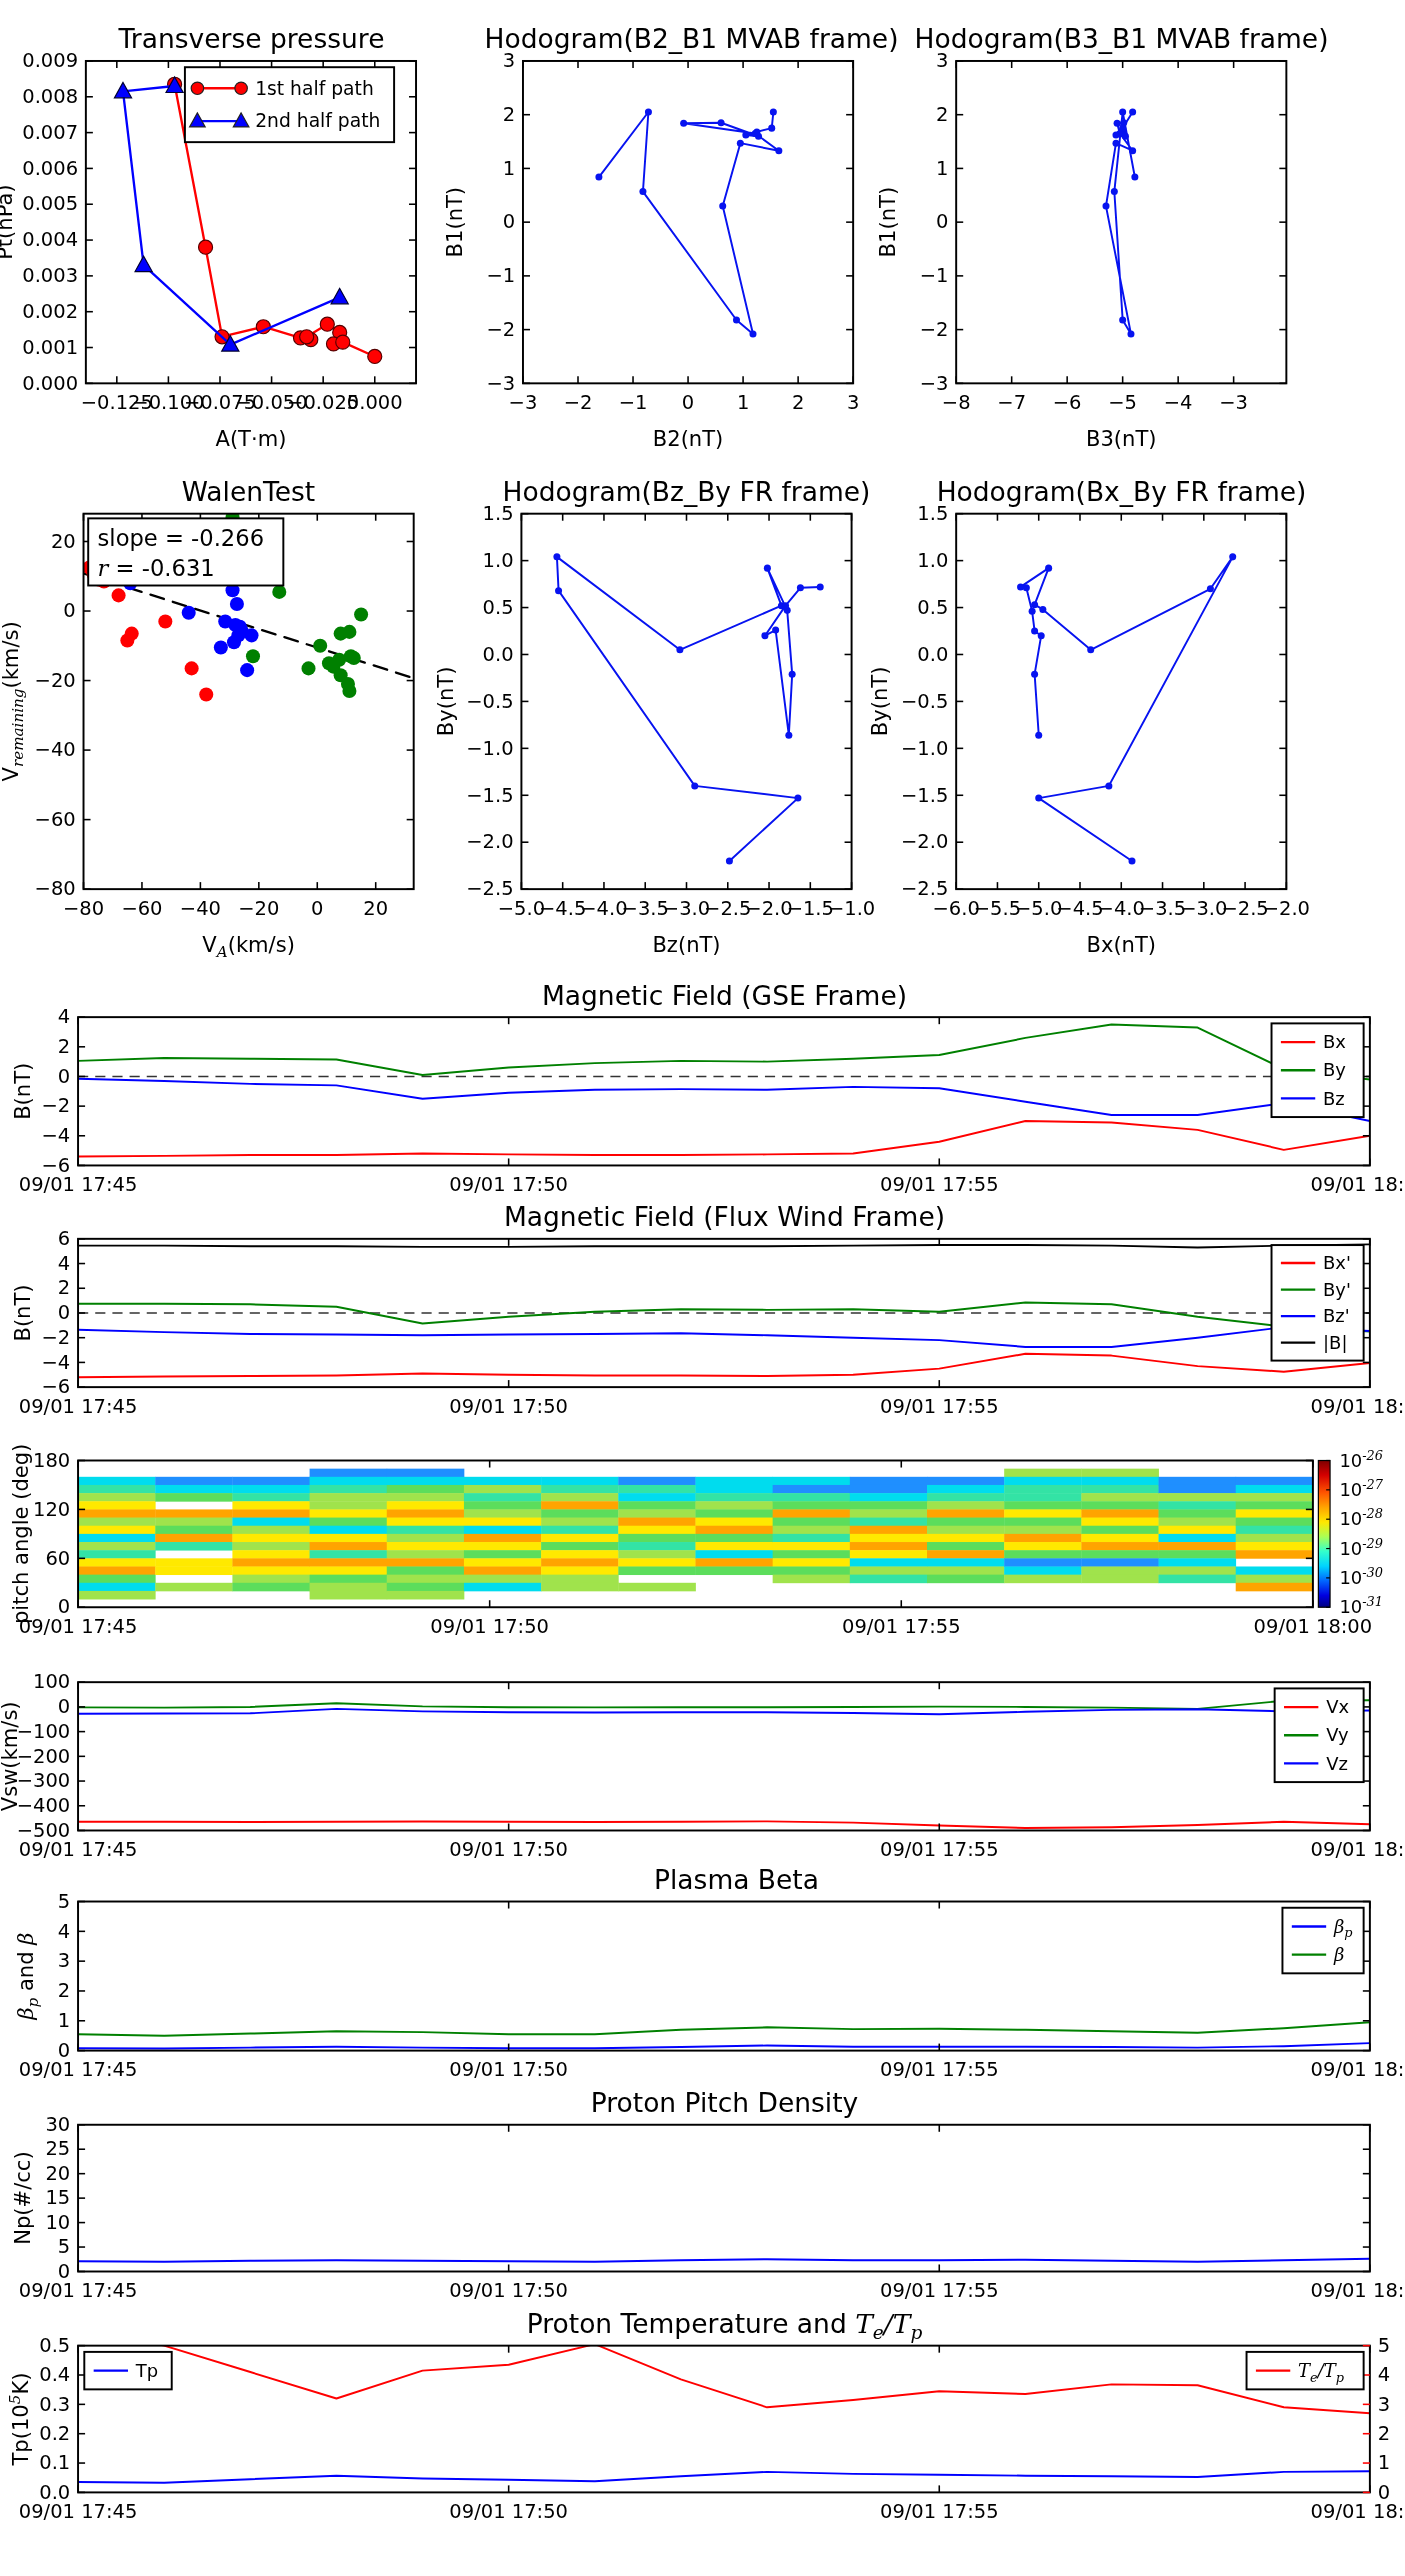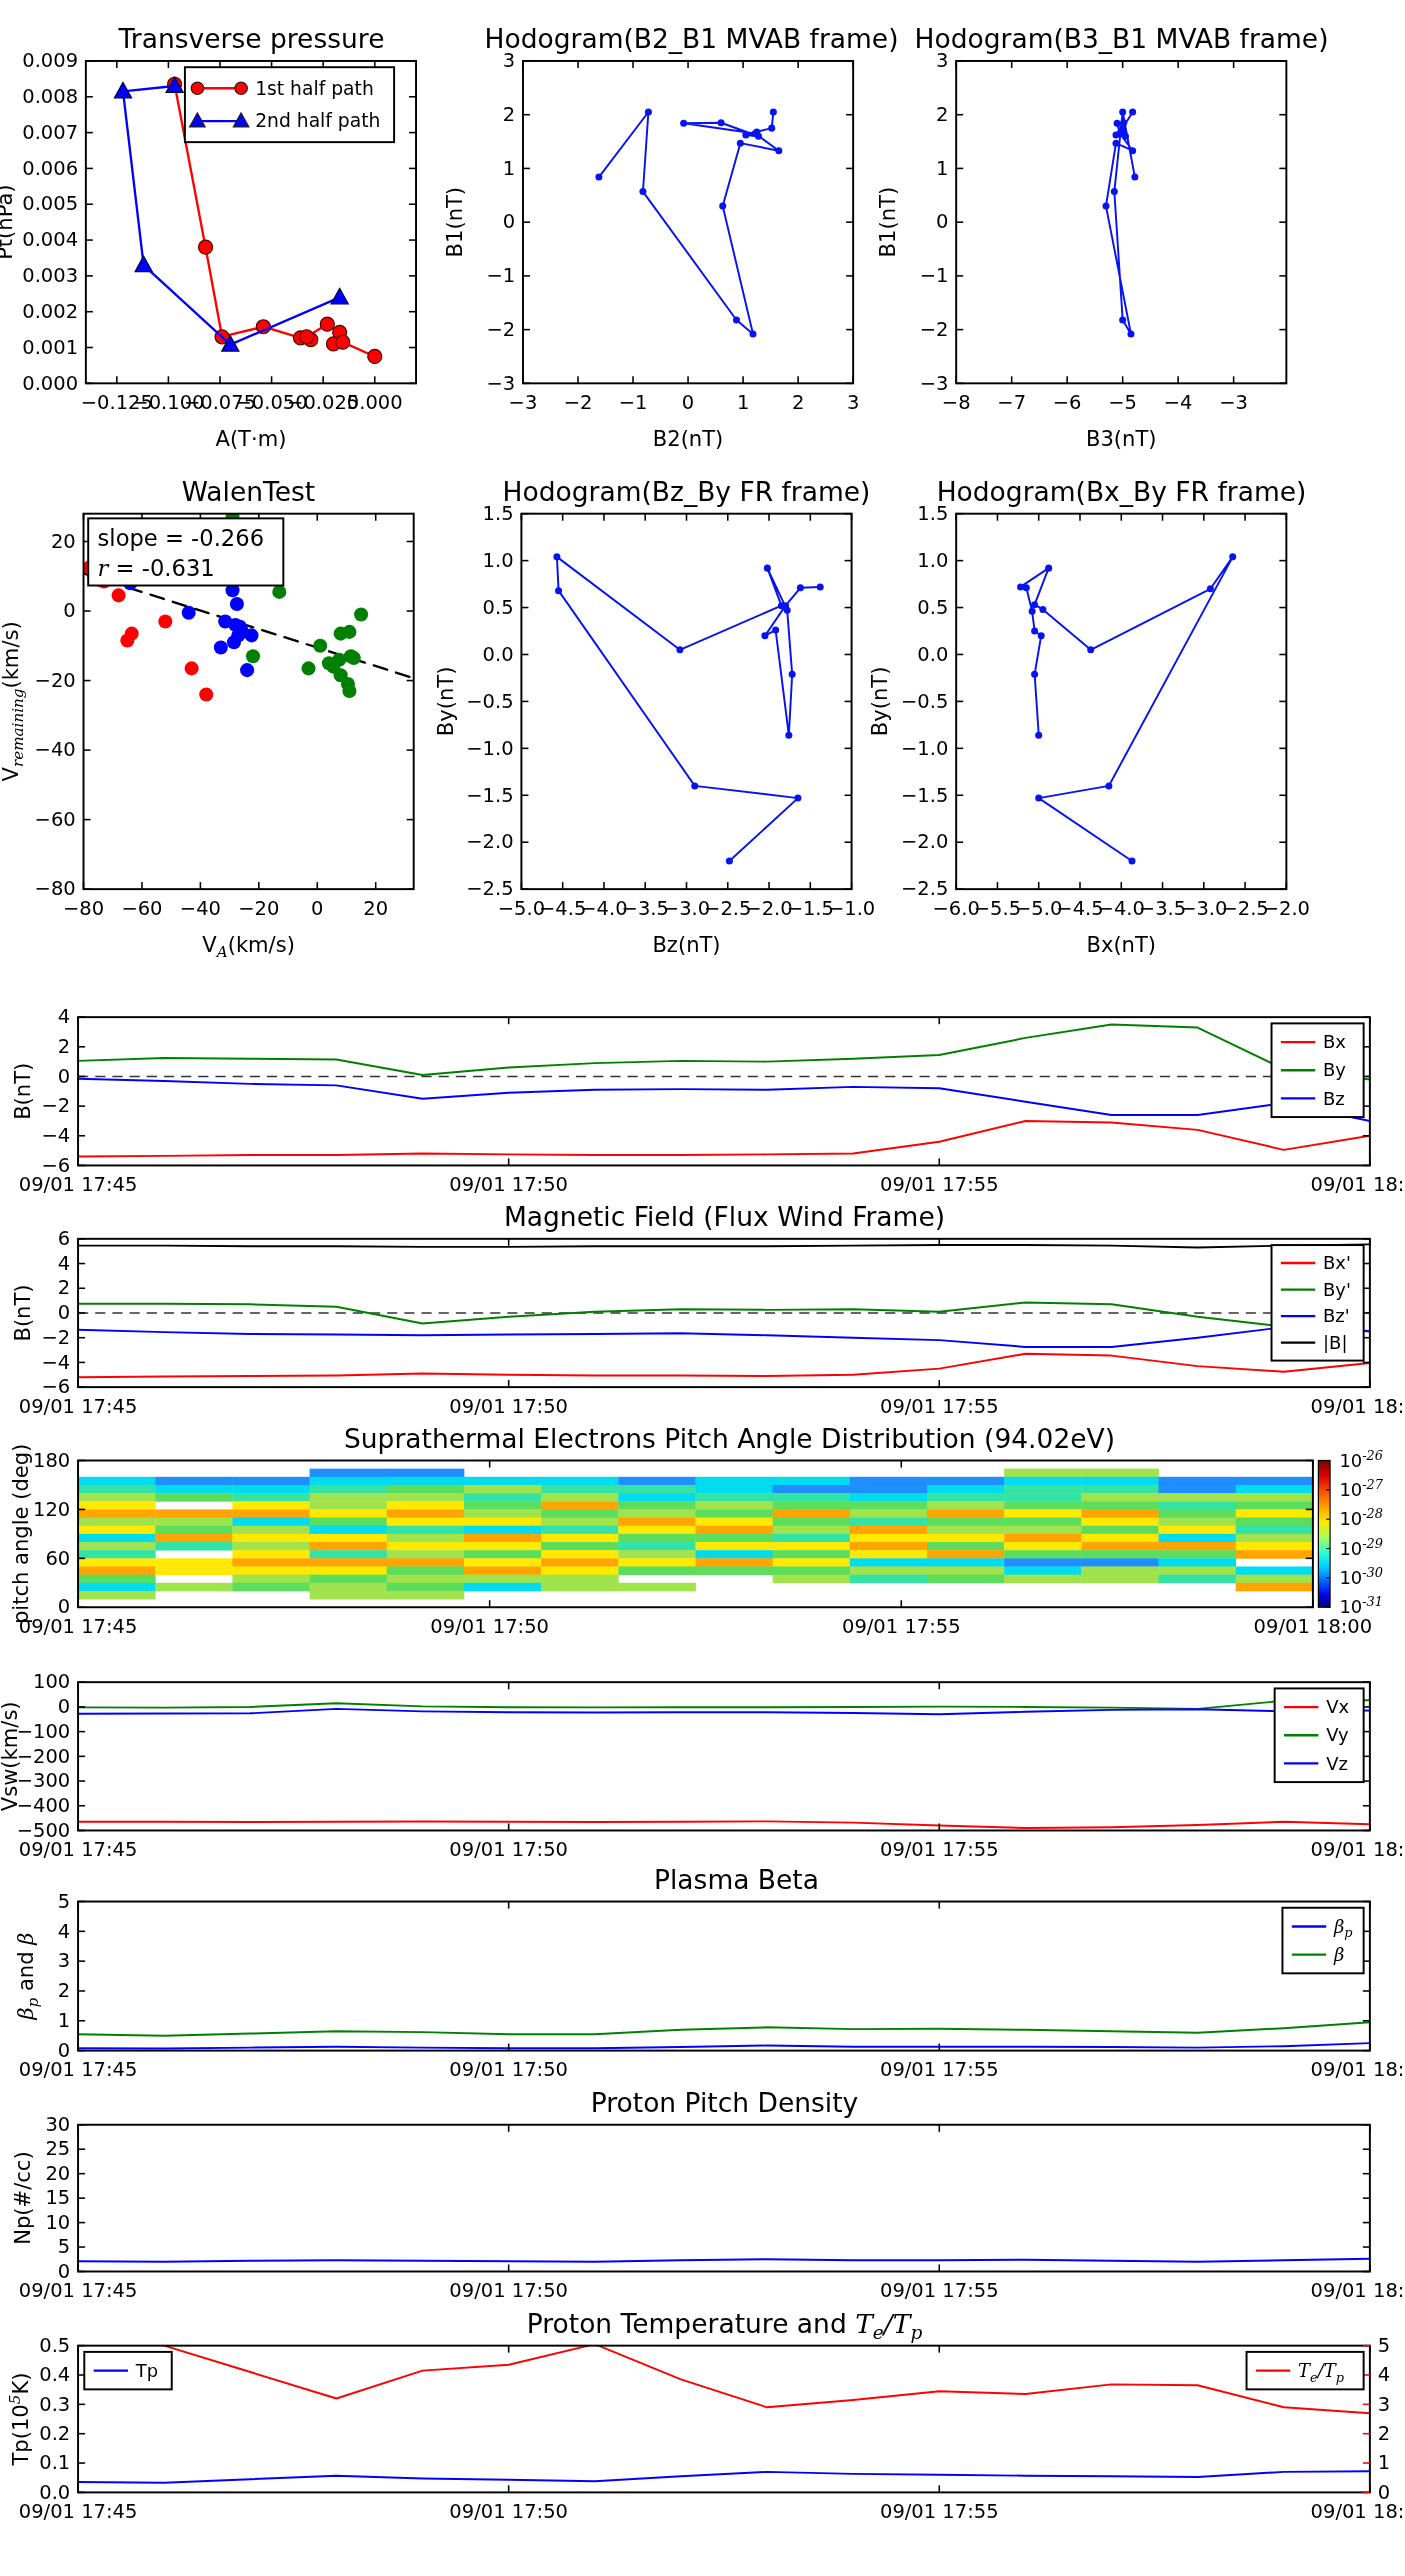--- a/index.html
+++ b/index.html
@@ -1046,19 +1046,19 @@
       <rect x="1597" y="3013" width="150" height="48" fill="#fff" stroke="#000" stroke-width="2.5"></rect>
       <line x1="1609" y1="3037" x2="1653" y2="3037" stroke="#ff0000" stroke-width="3"></line>
       <text x="1663" y="3045" font-size="23" text-anchor="start"><tspan dy="0" font-family="DejaVu Serif, serif" font-style="italic" font-size="23">T</tspan><tspan dy="5.98" font-family="DejaVu Serif, serif" font-style="italic" font-size="16.56">e</tspan><tspan dy="-5.98" font-family="DejaVu Serif, serif" font-style="italic" font-size="23">/T</tspan><tspan dy="5.98" font-family="DejaVu Serif, serif" font-style="italic" font-size="16.56">p</tspan></text>
     </svg>
   <div class="chart-title" style="left: -100px; top: 23.4px;">Transverse pressure</div>
   <div class="chart-title" style="left: 340px; top: 23.4px;">Hodogram(B2_B1 MVAB frame)</div>
   <div class="chart-title" style="left: 770px; top: 23.4px;">Hodogram(B3_B1 MVAB frame)</div>
   <div class="chart-title" style="left: -103px; top: 476px;">WalenTest</div>
   <div class="chart-title" style="left: 335px; top: 476px;">Hodogram(Bz_By FR frame)</div>
   <div class="chart-title" style="left: 770px; top: 476px;">Hodogram(Bx_By FR frame)</div>
+  <div class="chart-title" style="left: 373px; top: 980px;">Magnetic Field (GSE Frame)</div>
   <div class="chart-title" style="left: 373px; top: 1201px;">Magnetic Field (Flux Wind Frame)</div>
-  <div class="chart-title" style="left: 344px; top: 1423px;">Suprathermal Electrons Pitch Angle Distribution (94.02eV)</div>
   <div class="chart-title" style="left: 385px; top: 1864px;">Plasma Beta</div>
   <div class="chart-title" style="left: 373px; top: 2087px;">Proton Pitch Density</div>
   <div class="chart-title" style="left: 373px; top: 2308px;">Proton Temperature and <span class="mi">T<sub>e</sub>/T<sub>p</sub></span></div>
 </div>
 
 
 </body></html>

